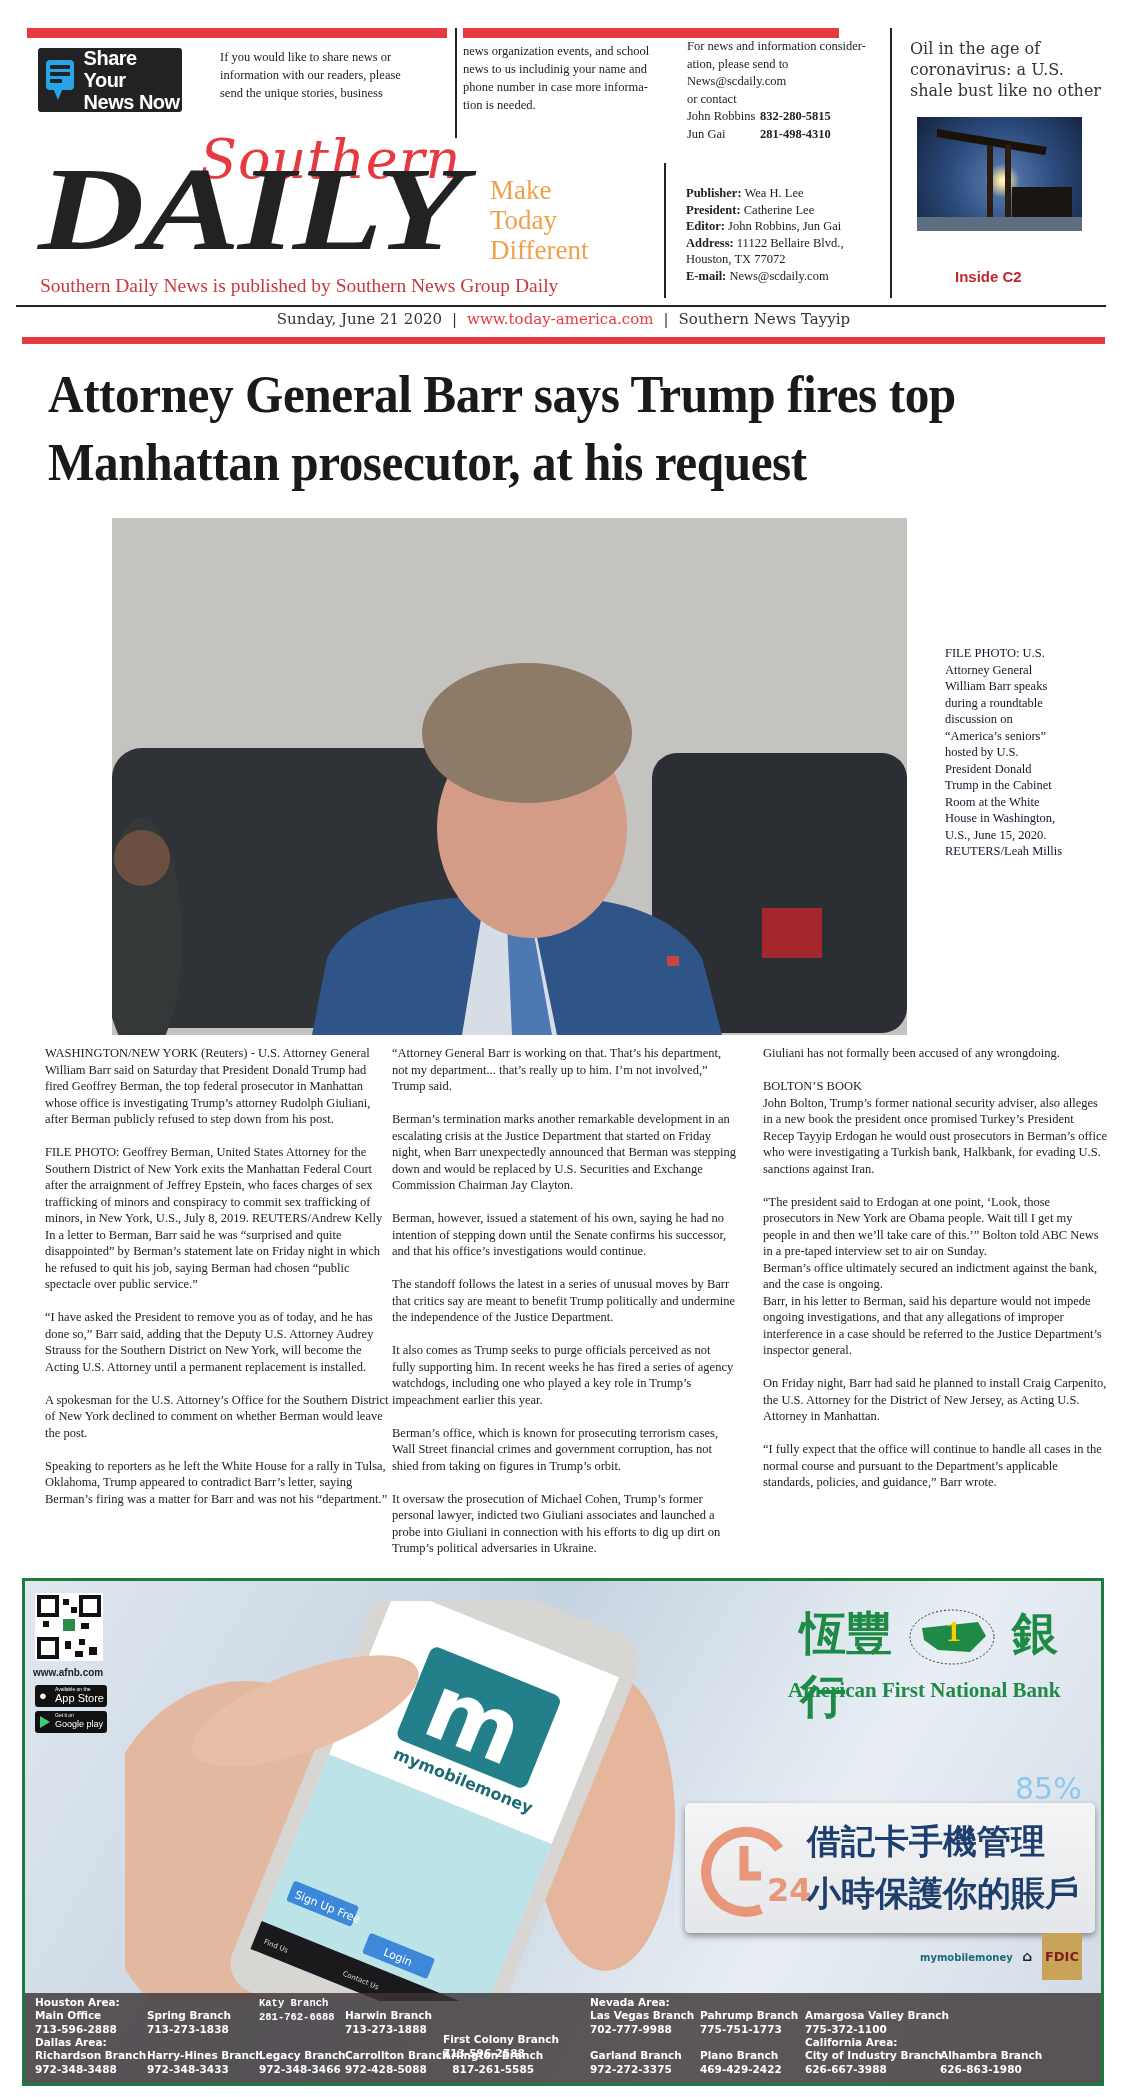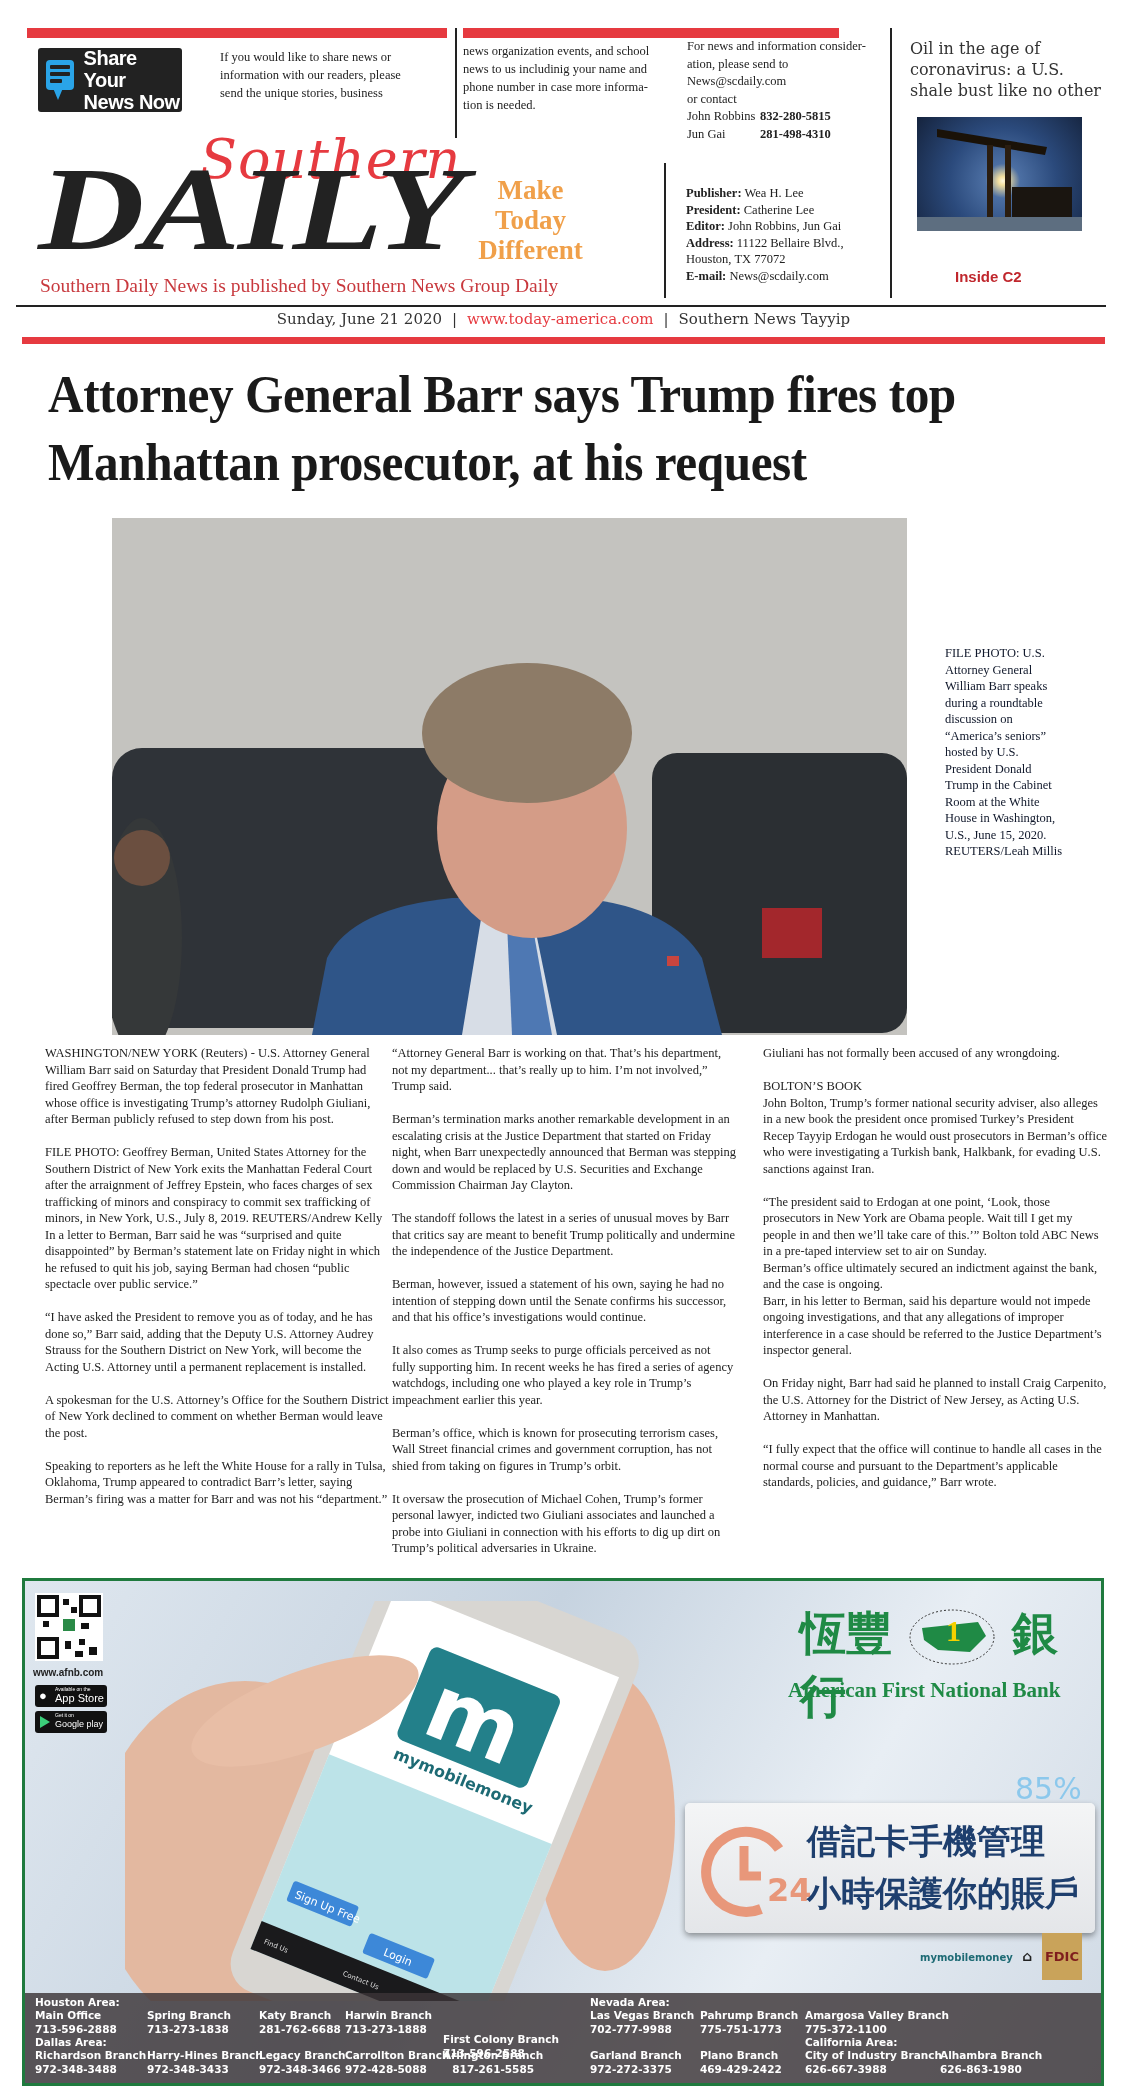--- a/index.html
+++ b/index.html
@@ -9,21 +9,21 @@
   .vrule { background: #222; width: 2px; }
   .smalltxt { font-size: 12.5px; line-height: 18px; color: #222; }
   .share-badge { left: 38px; top: 48px; width: 144px; height: 64px; background: #222; border-radius: 3px; display: flex; align-items: center; padding-left: 8px; }
   .share-badge .bubble { width: 30px; height: 40px; position: relative; }
   .share-badge .bubble .b { width: 28px; height: 30px; background: #2aa4e8; border-radius: 4px; position: absolute; top: 0; left: 0; padding: 5px 4px; }
   .share-badge .bubble .b i { display: block; height: 4px; background: #222; margin-bottom: 3px; border-radius: 1px; }
   .share-badge .bubble .tail { position: absolute; left: 7px; top: 28px; width: 0; height: 0; border-left: 5px solid transparent; border-right: 5px solid transparent; border-top: 12px solid #2aa4e8; }
   .share-badge .lbl { color: #fff; font-family: "Liberation Sans", sans-serif; font-weight: bold; font-size: 20px; line-height: 22px; margin-left: 8px; letter-spacing: -0.5px; }
   .masthead-southern { left: 200px; top: 128px; font-family: "DejaVu Serif", serif; font-style: italic; color: #e63a40; font-size: 54px; letter-spacing: 1px; }
   .masthead-daily { left: 38px; top: 155px; font-family: "Liberation Serif", serif; font-weight: bold; font-size: 118px; letter-spacing: -2px; color: #222; line-height: 110px; transform: scaleX(1.25); transform-origin: left; font-style: italic; }
-  .slogan { left: 468px; top: 175px; color: #f0a04a; font-weight: bold; font-size: 27px; line-height: 30px; text-align: center; width: 125px; }
+  .slogan { left: 490px; top: 175px; color: #f0a04a; font-weight: normal; font-size: 27px; line-height: 30px; text-align: left; width: 125px; }
   .publine { left: 40px; top: 275px; color: #c8393e; font-size: 19.5px; }
   .dateline { top: 310px; left: 0; width: 1127px; text-align: center; font-family: "DejaVu Serif", serif; font-size: 15px; color: #333; }
   .dateline span { margin: 0 10px; }
   .dateline .url { color: #e63a40; }
   .headline { left: 48px; top: 360px; width: 1060px; font-family: "Liberation Serif", serif; font-weight: bold; font-size: 53px; line-height: 68px; color: #1a1a1a; transform: scaleX(0.93); transform-origin: left; letter-spacing: -0.5px; }
   .photo { left: 112px; top: 518px; width: 795px; height: 517px; overflow: hidden; background: linear-gradient(180deg, #bdbcb8 0%, #c8c7c2 35%, #7d8086 50%, #54575c 100%); }
   .caption { left: 945px; top: 645px; width: 120px; font-size: 12.5px; line-height: 16.5px; color: #0f172a; }
   .col { top: 1045px; width: 345px; font-size: 12.5px; line-height: 16.5px; color: #222; }
   .col p { margin-bottom: 16.5px; }
   .col p.nogap { margin-bottom: 0; }
@@ -144,22 +144,22 @@
   <p>WASHINGTON/NEW YORK (Reuters) - U.S. Attorney General William Barr said on Saturday that President Donald Trump had fired Geoffrey Berman, the top federal prosecutor in Manhattan whose office is investigating Trump’s attorney Rudolph Giuliani, after Berman publicly refused to step down from his post.</p>
   <p class="nogap">FILE PHOTO: Geoffrey Berman, United States Attorney for the Southern District of New York exits the Manhattan Federal Court after the arraignment of Jeffrey Epstein, who faces charges of sex trafficking of minors and conspiracy to commit sex trafficking of minors, in New York, U.S., July 8, 2019. REUTERS/Andrew Kelly</p>
   <p>In a letter to Berman, Barr said he was “surprised and quite disappointed” by Berman’s statement late on Friday night in which he refused to quit his job, saying Berman had chosen “public spectacle over public service.”</p>
   <p>“I have asked the President to remove you as of today, and he has done so,” Barr said, adding that the Deputy U.S. Attorney Audrey Strauss for the Southern District on New York, will become the Acting U.S. Attorney until a permanent replacement is installed.</p>
   <p>A spokesman for the U.S. Attorney’s Office for the Southern District of New York declined to comment on whether Berman would leave the post.</p>
   <p>Speaking to reporters as he left the White House for a rally in Tulsa, Oklahoma, Trump appeared to contradict Barr’s letter, saying Berman’s firing was a matter for Barr and was not his “department.”</p>
 </div>
 <div class="abs col" style="left:392px;">
   <p>“Attorney General Barr is working on that. That’s his department, not my department... that’s really up to him. I’m not involved,” Trump said.</p>
   <p>Berman’s termination marks another remarkable development in an escalating crisis at the Justice Department that started on Friday night, when Barr unexpectedly announced that Berman was stepping down and would be replaced by U.S. Securities and Exchange Commission Chairman Jay Clayton.</p>
+  <p>Berman, however, issued a statement of his own, saying he had no intention of stepping down until the Senate confirms his successor, and that his office’s investigations would continue.</p>
   <p>The standoff follows the latest in a series of unusual moves by Barr that critics say are meant to benefit Trump politically and undermine the independence of the Justice Department.</p>
-  <p>Berman, however, issued a statement of his own, saying he had no intention of stepping down until the Senate confirms his successor, and that his office’s investigations would continue.</p>
   <p>It also comes as Trump seeks to purge officials perceived as not fully supporting him. In recent weeks he has fired a series of agency watchdogs, including one who played a key role in Trump’s impeachment earlier this year.</p>
   <p>Berman’s office, which is known for prosecuting terrorism cases, Wall Street financial crimes and government corruption, has not shied from taking on figures in Trump’s orbit.</p>
   <p>It oversaw the prosecution of Michael Cohen, Trump’s former personal lawyer, indicted two Giuliani associates and launched a probe into Giuliani in connection with his efforts to dig up dirt on Trump’s political adversaries in Ukraine.</p>
 </div>
 <div class="abs col" style="left:763px;">
   <p>Giuliani has not formally been accused of any wrongdoing.</p>
   <p class="nogap">BOLTON’S BOOK</p>
   <p>John Bolton, Trump’s former national security adviser, also alleges in a new book the president once promised Turkey’s President Recep Tayyip Erdogan he would oust prosecutors in Berman’s office who were investigating a Turkish bank, Halkbank, for evading U.S. sanctions against Iran.</p>
   <p class="nogap">“The president said to Erdogan at one point, ‘Look, those prosecutors in New York are Obama people. Wait till I get my people in and then we’ll take care of this.’” Bolton told ABC News in a pre-taped interview set to air on Sunday.</p>
   <p class="nogap">Berman’s office ultimately secured an indictment against the bank, and the case is ongoing.</p>
@@ -259,21 +259,21 @@
     <div class="branch area" style="left:780px;top:43px;">California Area:</div>
 
     <div class="branch" style="left:10px;top:16px;">
         <div>Main Office</div>
         <div>713-596-2888</div>
       </div>
     <div class="branch" style="left:122px;top:16px;">
         <div>Spring Branch</div>
         <div>713-273-1838</div>
       </div>
-    <div class="branch" style="left:234px;top:16px;">
+    <div class="branch" style="left:234px;top:4px;font-family:Liberation Mono, monospace;">
         <div>Katy Branch</div>
         <div>281-762-6688</div>
       </div>
     <div class="branch" style="left:320px;top:16px;">
         <div>Harwin Branch</div>
         <div>713-273-1888</div>
       </div>
     <div class="branch" style="left:418px;top:16px;margin-top:24px;">
         <div>First Colony Branch</div>
         <div>713-596-2588</div>

